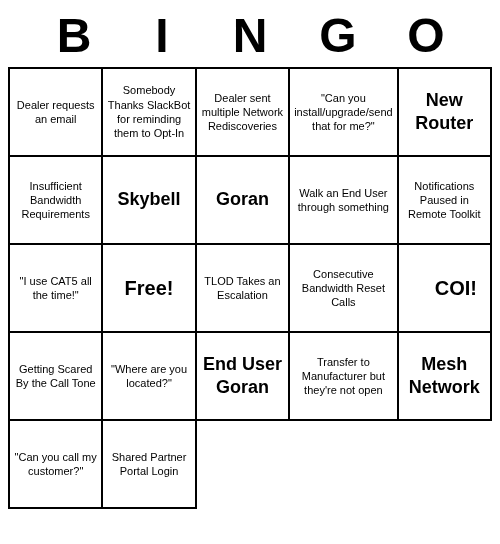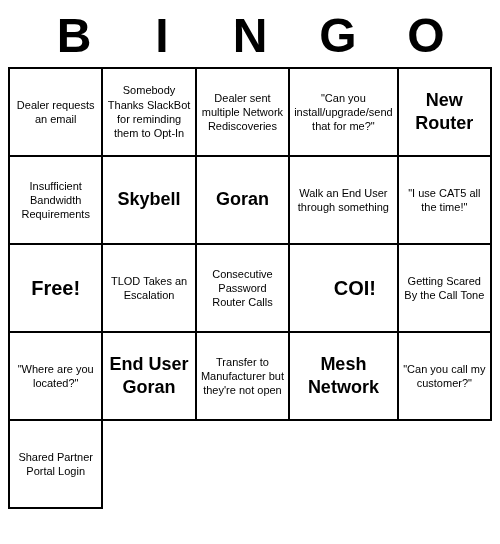--- a/index.html
+++ b/index.html
@@ -77,24 +77,25 @@
 <div class="bingo-grid">
 <div class="bingo-cell">Dealer requests an email</div>
     <div class="bingo-cell">Somebody Thanks SlackBot for reminding them to Opt-In</div>
     <div class="bingo-cell">Dealer sent multiple Network Rediscoveries</div>
     <div class="bingo-cell">"Can you install/upgrade/send that for me?"</div>
     <div class="bingo-cell large-text">New Router</div>
     <div class="bingo-cell">Insufficient Bandwidth Requirements</div>
     <div class="bingo-cell large-text">Skybell</div>
     <div class="bingo-cell large-text">Goran</div>
     <div class="bingo-cell">Walk an End User through something</div>
+    <div class="bingo-cell">Notifications Paused in Remote Toolkit</div>
     <div class="bingo-cell">"I use CAT5 all the time!"</div>
     <div class="bingo-cell free">Free!</div>
     <div class="bingo-cell">TLOD Takes an Escalation</div>
-    <div class="bingo-cell">Consecutive Password Router Calls</div>
+    <div class="bingo-cell">Consecutive Bandwidth Reset Calls</div>
     <div class="bingo-cell coi">COI!</div>
     <div class="bingo-cell">Getting Scared By the Call Tone</div>
     <div class="bingo-cell">"Where are you located?"</div>
     <div class="bingo-cell large-text">End User Goran</div>
     <div class="bingo-cell">Transfer to Manufacturer but they're not open</div>
     <div class="bingo-cell large-text">Mesh Network</div>
     <div class="bingo-cell">"Can you call my customer?"</div>
     <div class="bingo-cell">Shared Partner Portal Login</div>
   </div>
 

